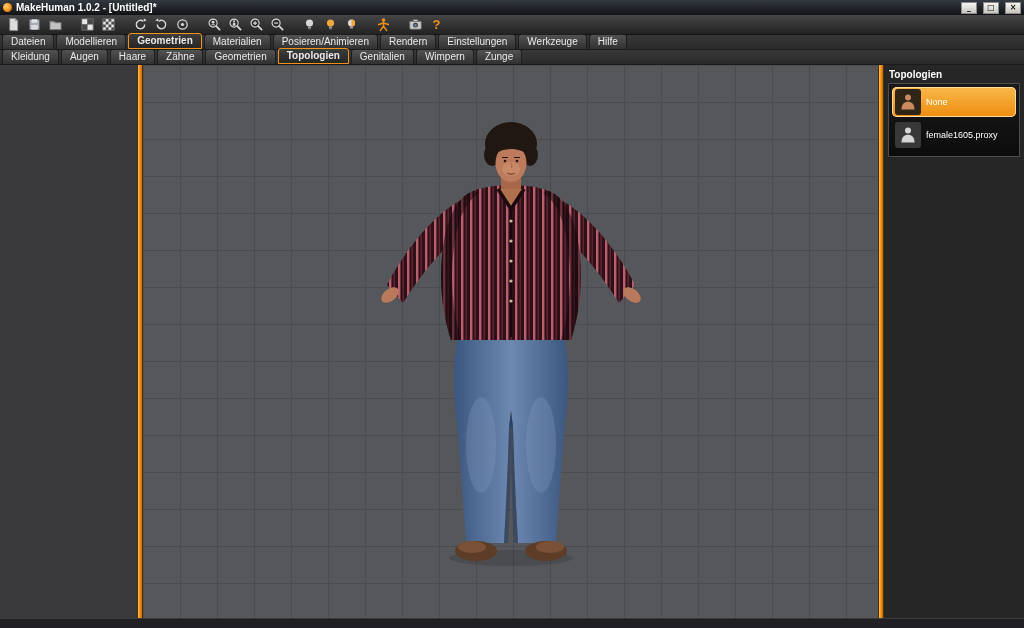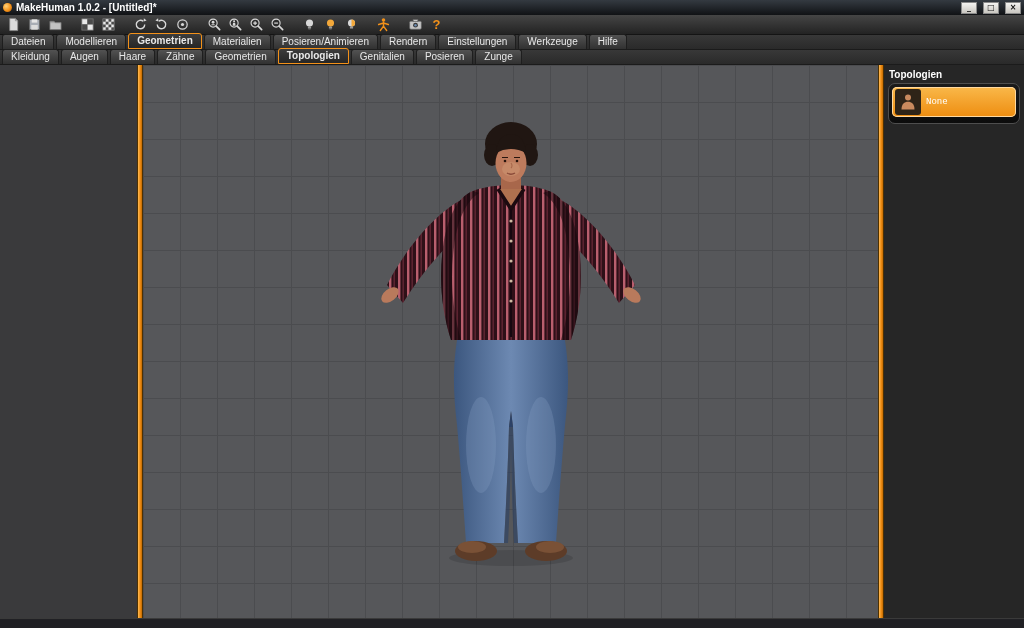--- a/index.html
+++ b/index.html
@@ -42,22 +42,22 @@
               border-left:1px solid #4e3102; border-right:1px solid #4e3102; }
   .viewport { flex:1; position:relative; overflow:hidden; background-color:#56575a;
               background-image:linear-gradient(#4b4c4f 1px, transparent 1px),
                                linear-gradient(90deg,#4b4c4f 1px, transparent 1px);
               background-size:37px 37px; cursor:grab; }
   .model-wrap { position:absolute; left:50%; top:50px; transform:translateX(-50%); }
 
   
   .right-panel { width:140px; flex:none; background:#262626; padding:3px 4px 0 4px; }
   .panel-title { font-size:10px; font-weight:bold; color:#fff; margin:1px 0 3px 1px; }
-  .topo-box { border:1px solid #4e4e4e; border-radius:7px; padding:3px;
-              background:linear-gradient(#1a1a1a,#0c0c0c);font-family:Liberation Mono, monospace; }
+  .topo-box { border:1px solid #4e4e4e; border-radius:1px; padding:3px;
+              background:linear-gradient(#1a1a1a,#0c0c0c); }
   .topo-item { display:flex; align-items:center; gap:5px; padding:2px 3px; margin-bottom:3px;
                border-radius:5px; min-height:30px; cursor:pointer; }
   .topo-item.selected { background:linear-gradient(#f9b84a,#ee8d10); box-shadow:inset 0 0 0 1px #ffd9a0; }
   .topo-thumb { width:26px; height:26px; flex:none; background:#383838; border-radius:3px;
                 display:flex; align-items:center; justify-content:center; }
   .topo-item.selected .topo-thumb { background:#2e2418; }
   .topo-thumb svg { width:20px; height:20px; display:block; }
   .topo-label { font-size:9px; color:#fff; white-space:nowrap; overflow:hidden; }
 
   
@@ -228,21 +228,21 @@
   </div>
 
   <div class="tabrow">
     <div class="tab">Kleidung</div>
     <div class="tab">Augen</div>
     <div class="tab">Haare</div>
     <div class="tab">Zähne</div>
     <div class="tab">Geometrien</div>
     <div class="tab selected">Topologien</div>
     <div class="tab">Genitalien</div>
-    <div class="tab">Posieren</div>
+    <div class="tab">Wimpern</div>
     <div class="tab">Zunge</div>
   </div>
 
   <div class="workspace">
     <div class="left-panel"></div>
     <div class="splitter"></div>
 
     <div class="viewport">
       <div class="model-wrap">
         <svg width="300" height="460" viewBox="0 0 300 460">
@@ -317,20 +317,29 @@
         <div class="topo-item selected">
           <span class="topo-thumb">
             <svg viewBox="0 0 20 20">
                 <circle cx="10" cy="5.4" r="3" fill="#c98a5e"></circle>
                 <path d="M3.5 17.5 C 3.5 12 6.5 9.8 10 9.8 C 13.5 9.8 16.5 12 16.5 17.5 Z" fill="#c98a5e"></path>
               </svg>
           </span>
           <span class="topo-label">None</span>
         </div>
 
+        <div class="topo-item">
+          <span class="topo-thumb">
+            <svg viewBox="0 0 20 20">
+                <circle cx="10" cy="5.4" r="3" fill="#d6d6d6"></circle>
+                <path d="M3.5 17.5 C 3.5 12 6.5 9.8 10 9.8 C 13.5 9.8 16.5 12 16.5 17.5 Z" fill="#d6d6d6"></path>
+              </svg>
+          </span>
+          <span class="topo-label">female1605.proxy</span>
+        </div>
 
 
 
       </div>
     </div>
   </div>
 
   <div class="statusbar"></div>
 
 </div>

